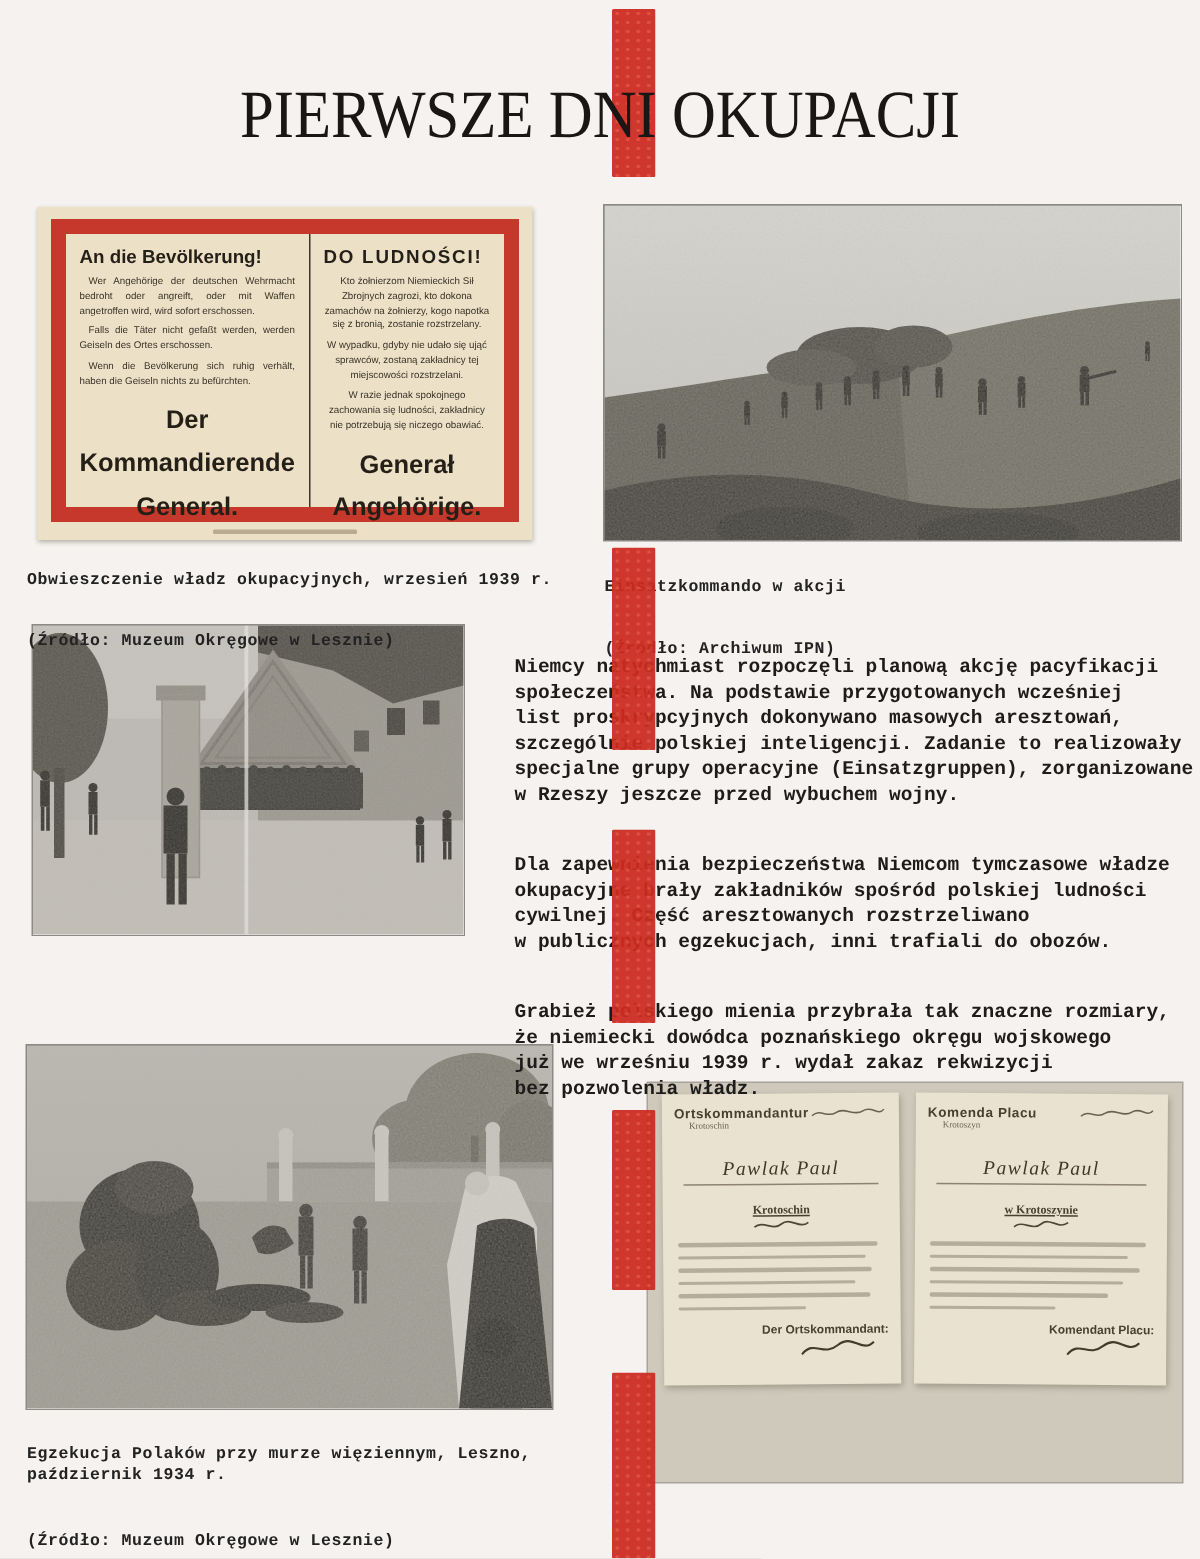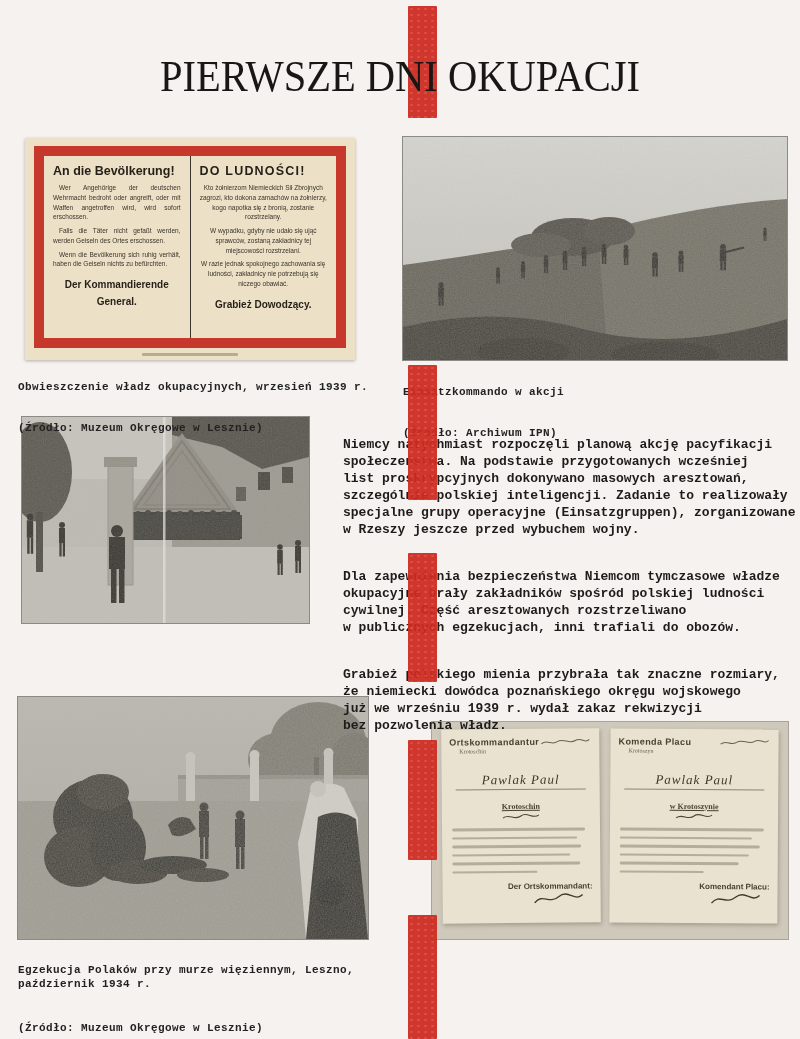--- a/index.html
+++ b/index.html
@@ -32,30 +32,30 @@
           box-shadow:0 1px 3px rgba(60,50,30,.35);}
   .poster-frame{position:absolute;left:9px;top:8px;right:9px;bottom:12px;border:10px solid #c5382b;background:#ece0c6;}
   .poster-cols{display:flex;height:100%;}
   .poster-col{flex:1;padding:5px 9px 2px 9px;box-sizing:border-box;color:#39332a;}
   .poster-col.de{border-right:1.5px solid #3a362e;}
   .poster-heading{font-size:12.5px;font-weight:bold;margin:3px 0 5px 0;color:#241f17;}
   .poster-heading.pl{letter-spacing:1.2px;}
   .poster-col p{font-size:6.5px;line-height:1.5;margin:0 0 4px 0;}
   .poster-col.de p{text-align:justify;text-indent:6px;}
   .poster-col.pl p{text-align:center;}
-  .poster-sig{font-size:10px;font-weight:bold;text-align:center;line-height:1.7;margin-top:7px;white-space:pre-line;color:#241f17;}
+  .poster-sig{font-size:17px;font-weight:bold;text-align:center;line-height:1.7;margin-top:7px;white-space:pre-line;color:#241f17;}
   .poster-imprint{position:absolute;left:50%;bottom:4px;transform:translateX(-50%);width:96px;height:3px;
                   background:rgba(125,105,80,.45);border-radius:1px;}
 
   
   .photo{position:absolute;z-index:1;box-shadow:0 0 0 1px #8b8a87;}
   .photo svg{display:block;}
 
   
-  .docs{position:absolute;left:432px;top:722px;width:356px;height:217px;background:#cfc9bc;z-index:1;
+  .docs{position:absolute;left:432px;top:722px;width:356px;height:266px;background:#cfc9bc;z-index:1;
         box-shadow:0 0 0 1px #a9a399;}
   .doc{position:absolute;top:7px;height:194px;background:#e9e2d0;box-shadow:1px 2px 4px rgba(60,50,30,.3);
        padding:8px 8px;box-sizing:border-box;font-family:"Liberation Serif",serif;color:#564e3e;}
   .doc-left{left:10px;width:158px;transform:rotate(-.5deg);}
   .doc-right{left:178px;width:168px;transform:rotate(.4deg);}
   .doc-head-row{display:flex;justify-content:space-between;align-items:flex-start;}
   .doc-header{font-size:9px;font-weight:bold;letter-spacing:.4px;color:#493f2d;font-family:"Liberation Sans",sans-serif;}
   .doc-sub{font-size:6px;margin:1px 0 0 10px;color:#6b6150;}
   .doc-name-line{border-bottom:1px solid #8d8370;text-align:center;margin:16px 6px 0 6px;padding-bottom:1px;}
   .hand{font-style:italic;font-size:13px;color:#3f382a;letter-spacing:1px;}
@@ -86,21 +86,21 @@
           <p>Falls die Täter nicht gefaßt werden, werden Geiseln des Ortes erschossen.</p>
           <p>Wenn die Bevölkerung sich ruhig verhält, haben die Geiseln nichts zu befürchten.</p>
           <div class="poster-sig">Der Kommandierende
 General.</div>
         </div>
         <div class="poster-col pl">
           <div class="poster-heading pl">DO LUDNOŚCI!</div>
           <p>Kto żołnierzom Niemieckich Sił Zbrojnych zagrozi, kto dokona zamachów na żołnierzy, kogo napotka się z bronią, zostanie rozstrzelany.</p>
           <p>W wypadku, gdyby nie udało się ująć sprawców, zostaną zakładnicy tej miejscowości rozstrzelani.</p>
           <p>W razie jednak spokojnego zachowania się ludności, zakładnicy nie potrzebują się niczego obawiać.</p>
-          <div class="poster-sig">Grabież Dowodzący.</div>
+          <div class="poster-sig">Generał Angehörige.</div>
         </div>
       </div>
     </div>
     <div class="poster-imprint"></div>
   </div>
 
   <div class="photo" style="left:403px;top:137px;width:384px;height:223px">
     <svg width="384" height="223" viewBox="0 0 384 223">
       <defs>
         <linearGradient id="sky1" x1="0" y1="0" x2="0" y2="1">

